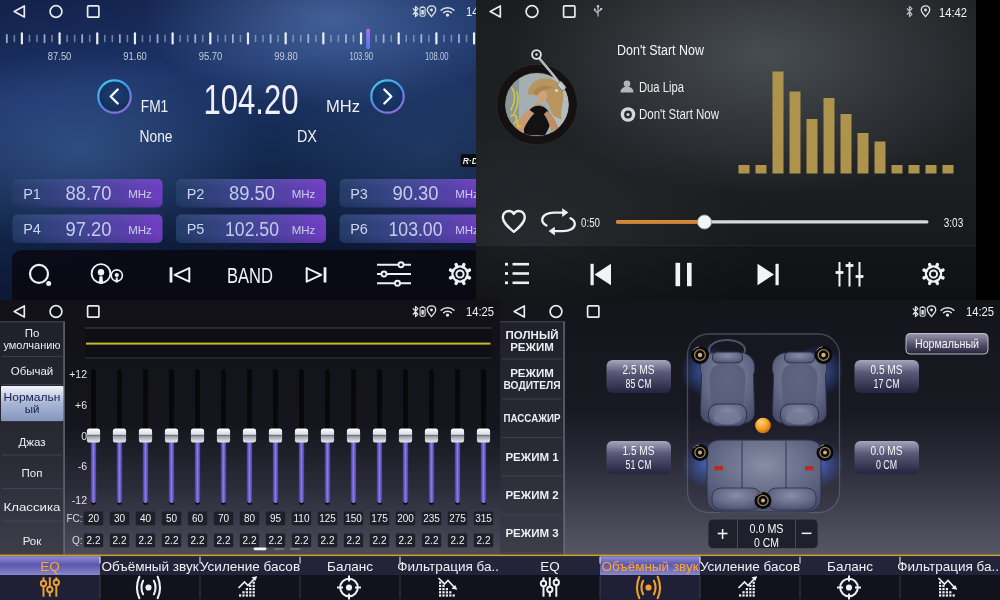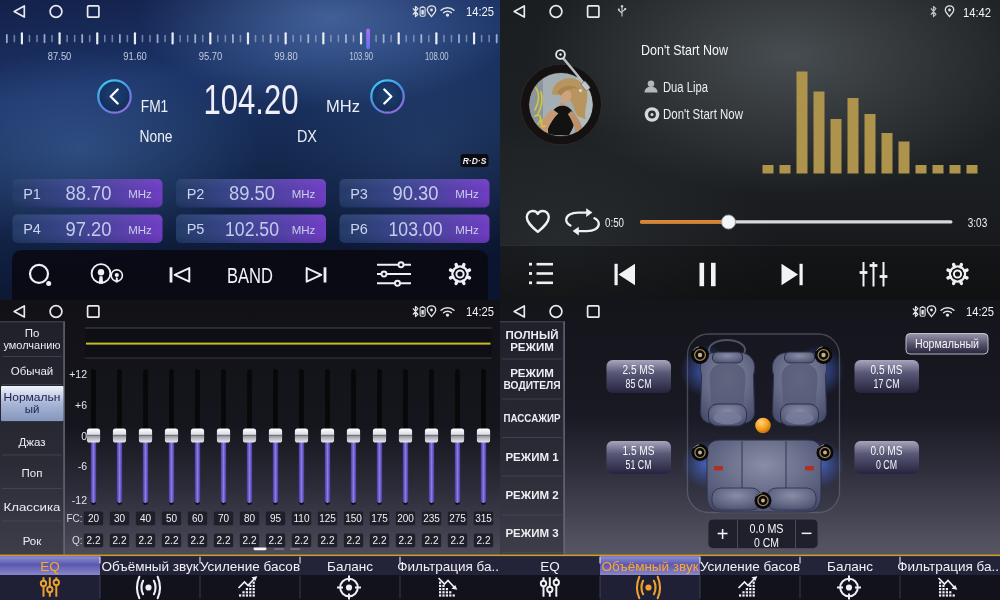--- a/index.html
+++ b/index.html
@@ -200,21 +200,21 @@
         <line x1="457.0" y1="281.2" x2="456.1" y2="283.5" stroke="#eef0f4" stroke-width="3.4" stroke-linecap="round"></line>
         <line x1="452.8" y1="277.0" x2="450.5" y2="277.9" stroke="#eef0f4" stroke-width="3.4" stroke-linecap="round"></line>
         <line x1="452.8" y1="271.0" x2="450.5" y2="270.1" stroke="#eef0f4" stroke-width="3.4" stroke-linecap="round"></line>
         <line x1="457.0" y1="266.8" x2="456.1" y2="264.5" stroke="#eef0f4" stroke-width="3.4" stroke-linecap="round"></line>
         <line x1="463.0" y1="266.8" x2="463.9" y2="264.5" stroke="#eef0f4" stroke-width="3.4" stroke-linecap="round"></line>
         <line x1="467.2" y1="271.0" x2="469.5" y2="270.1" stroke="#eef0f4" stroke-width="3.4" stroke-linecap="round"></line>
         <circle cx="460" cy="274" r="7.6" fill="none" stroke="#eef0f4" stroke-width="2.2"></circle>
         <circle cx="460" cy="274" r="3.6" fill="none" stroke="#eef0f4" stroke-width="2"></circle>
       </svg>
     </div>
-    <div class="q" style="left:500px;top:0">
+    <div class="q" style="left:476px;top:0">
       <svg width="500" height="300" viewBox="500 0 500 300" xmlns="http://www.w3.org/2000/svg">
         <defs>
 <radialGradient id="q2light" cx="0.5" cy="0.5" r="0.5">
  <stop offset="0" stop-color="#646b70" stop-opacity="0.6"></stop>
             <stop offset="1" stop-color="#646b70" stop-opacity="0"></stop>
 </radialGradient>
 <linearGradient id="q2bg" x1="0" y1="0" x2="0" y2="1">
  <stop offset="0" stop-color="#1b1e20"></stop>
             <stop offset="0.5" stop-color="#1e2124"></stop>
             <stop offset="0.84" stop-color="#17191c"></stop>

